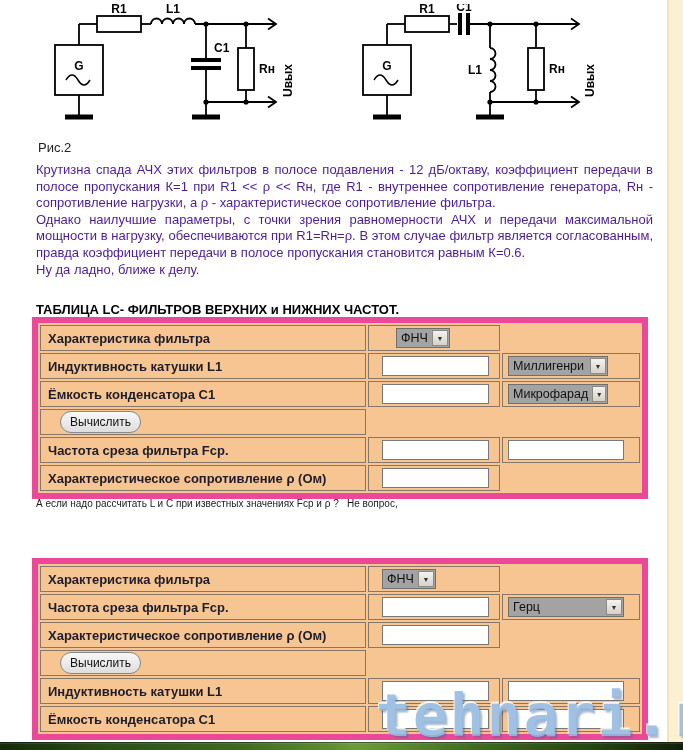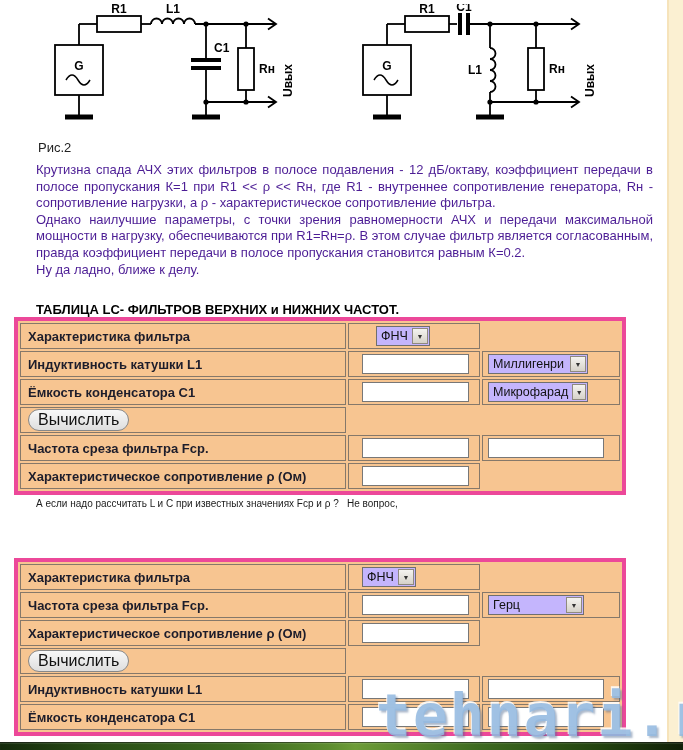--- a/index.html
+++ b/index.html
@@ -14,40 +14,40 @@
   
   svg{position:absolute;}
   svg text{font-family:"Liberation Sans",sans-serif;font-weight:bold;font-size:12px;fill:#000;}
   .fig-caption{position:absolute;left:38px;top:140px;font-size:13px;color:#222;}
   
   .para-block{position:absolute;left:36px;top:162px;width:617px;}
   .para-block p{margin:0;font-size:13px;line-height:16.6px;text-align:justify;color:#4c1d95;}
   .heading{position:absolute;left:36px;font-size:13px;font-weight:bold;color:#000;margin-top:12px;}
   .between{position:absolute;left:36px;top:498px;font-size:10px;color:#1b1b1b;white-space:pre-wrap;}
   
-  table.calc{position:absolute;left:14px;border-collapse:separate;border-spacing:2px;
-    background:#f7c591;border:4px solid #ec4899;table-layout:fixed;}
+  table.calc{position:absolute;left:32px;border-collapse:separate;border-spacing:2px;
+    background:#f7c591;border:6px solid #ec4899;table-layout:fixed;}
   table.calc td{border:1px solid #85786a;height:22px;vertical-align:middle;box-sizing:content-box;}
   table.calc td.nb{border:1px solid transparent;}
   td.c1{width:316px;font-weight:bold;font-size:13px;color:#1d1d2b;padding-left:7px;}
   td.c2{width:128px;}
   td.c3{width:134px;}
   
   .inp{height:20px;border:1px solid #777;background:#fff;box-sizing:border-box;padding:0 2px;
        font-size:12px;font-family:"Liberation Sans",sans-serif;vertical-align:middle;}
   .inp.w107{width:107px;margin-left:12px;}
   .inp.w116{width:116px;margin-left:4px;}
-  .sel{display:inline-flex;align-items:center;justify-content:space-between;background:#c4b5fd;
+  .sel{display:inline-flex;align-items:center;justify-content:space-between;background:#a3a3a3;
        border:1px solid #6f6f6f;height:20px;box-sizing:border-box;vertical-align:middle;cursor:default;}
   .sel-txt{font-size:12.5px;padding:0 4px;color:#111;white-space:nowrap;}
   .sel-btn{width:16px;height:16px;margin-right:1px;background:linear-gradient(#f4f3f0,#d6d2c9);
        border:1px solid #8f8a80;font-size:7px;line-height:1;display:flex;align-items:center;
        justify-content:center;color:#333;box-sizing:border-box;}
-  .btn{height:22px;padding:0 9px;font-size:16px;background:linear-gradient(#f8f8f8,#dedede);
-       border:1px solid #888;border-radius:11px;color:#111;margin-left:4px;
+  .btn{height:22px;padding:0 9px;font-size:12px;background:linear-gradient(#f8f8f8,#dedede);
+       border:1px solid #888;border-radius:11px;color:#111;margin-left:16px;
        font-family:"Liberation Sans",sans-serif;}
   
   .watermark{position:absolute;left:376px;top:682px;z-index:5;pointer-events:none;
     font-family:"DejaVu Sans Mono",monospace;font-weight:bold;font-size:58px;letter-spacing:2px;
     color:rgba(148,186,224,0.88);
     text-shadow:-1px -2px 0 rgba(255,255,255,0.85), 2px 2px 2px rgba(70,100,140,0.45);}
 </style>
 </head>
 <body>
 
@@ -128,21 +128,21 @@
     <text x="126" y="7" text-anchor="middle">C1</text>
     <text x="144" y="70" text-anchor="end">L1</text>
     <text x="211" y="69">Rн</text>
     <text transform="translate(256,93) rotate(-90)">Uвых</text>
   </svg>
 
   <div class="fig-caption">Рис.2</div>
 
   <div class="para-block">
     <p>Крутизна спада АЧХ этих фильтров в полосе подавления - 12 дБ/октаву, коэффициент передачи в полосе пропускания К=1 при R1 &lt;&lt; ρ &lt;&lt; Rн, где R1 - внутреннее сопротивление генератора, Rн - сопротивление нагрузки, а ρ - характеристическое сопротивление фильтра.</p>
-    <p>Однако наилучшие параметры, с точки зрения равномерности АЧХ и передачи максимальной мощности в нагрузку, обеспечиваются при R1=Rн=ρ. В этом случае фильтр является согласованным, правда коэффициент передачи в полосе пропускания становится равным К=0.2.</p>
+    <p>Однако наилучшие параметры, с точки зрения равномерности АЧХ и передачи максимальной мощности в нагрузку, обеспечиваются при R1=Rн=ρ. В этом случае фильтр является согласованным, правда коэффициент передачи в полосе пропускания становится равным К=0.6.</p>
     <p>Ну да ладно, ближе к делу.</p>
   </div>
 
   <div class="heading" style="top:290px">ТАБЛИЦА LC- ФИЛЬТРОВ ВЕРХНИХ и НИЖНИХ ЧАСТОТ.</div>
 
   <table class="calc" style="top:317px">
     <tbody>
         <tr>
       <td class="c1">Характеристика фильтра</td>
       <td class="c2">
@@ -203,21 +203,21 @@
           <span class="sel-txt">ФНЧ</span>
           <span class="sel-btn">▼</span>
         </span>
       </td>
       <td class="c3 nb"></td>
     </tr>
     <tr>
       <td class="c1">Частота среза фильтра Fср.</td>
       <td class="c2"><input class="inp w107" value="" style=""></td>
       <td class="c3">
-        <span class="sel" style="width:96px;margin-left:4px">
+        <span class="sel" style="width:116px;margin-left:4px">
           <span class="sel-txt">Герц</span>
           <span class="sel-btn">▼</span>
         </span>
       </td>
     </tr>
     <tr>
       <td class="c1">Характеристическое сопротивление ρ (Ом)</td>
       <td class="c2"><input class="inp w107" value="" style=""></td>
       <td class="c3 nb"></td>
     </tr>

